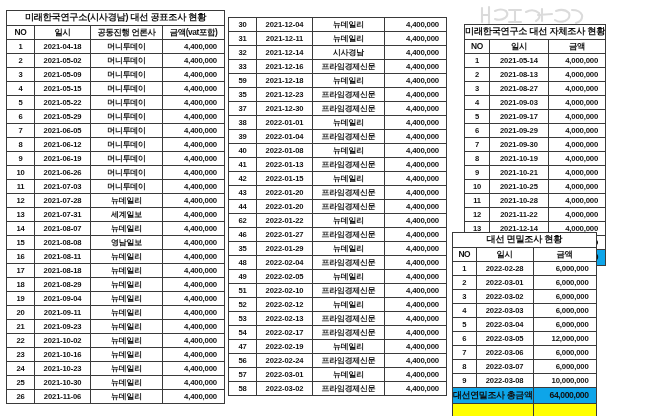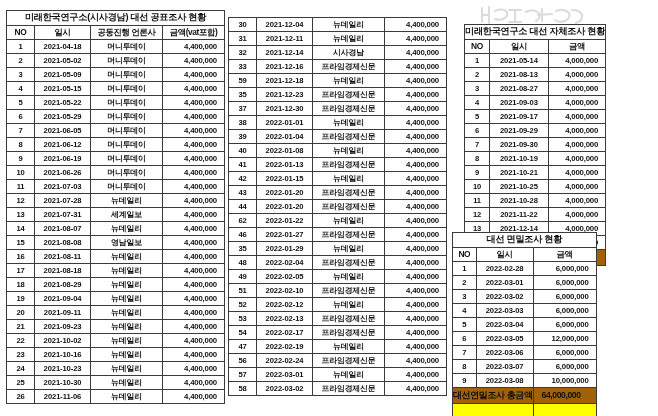--- a/index.html
+++ b/index.html
@@ -62,26 +62,26 @@
   }
   .cell {
     font-size: 7.9px;
     letter-spacing: -0.2px;
     height: 13px;
   }
   .cell.no   { font-size: 7.6px; }
   .cell.date { font-size: 7.6px; letter-spacing: -0.1px; }
   .cell.amt  { text-align: right; padding-right: 7px; font-size: 7.8px; }
   .sum {
-    background: #a16207;
+    background: #0ea5e9;
     font-size: 9px;
     letter-spacing: -0.4px;
     height: 15px;
   }
-  .sum.amt { padding-right: 7px; font-size: 8.6px; }
+  .sum.amt { text-align: right; padding-right: 7px; font-size: 8.6px; }
   .grand {
     background: #ffff00;
     font-size: 11px;
     letter-spacing: -0.3px;
     height: 40px;
   }
   .grand.amt { text-align: right; padding-right: 7px; font-size: 10.5px; }
 
   
   .block { position: absolute; }

